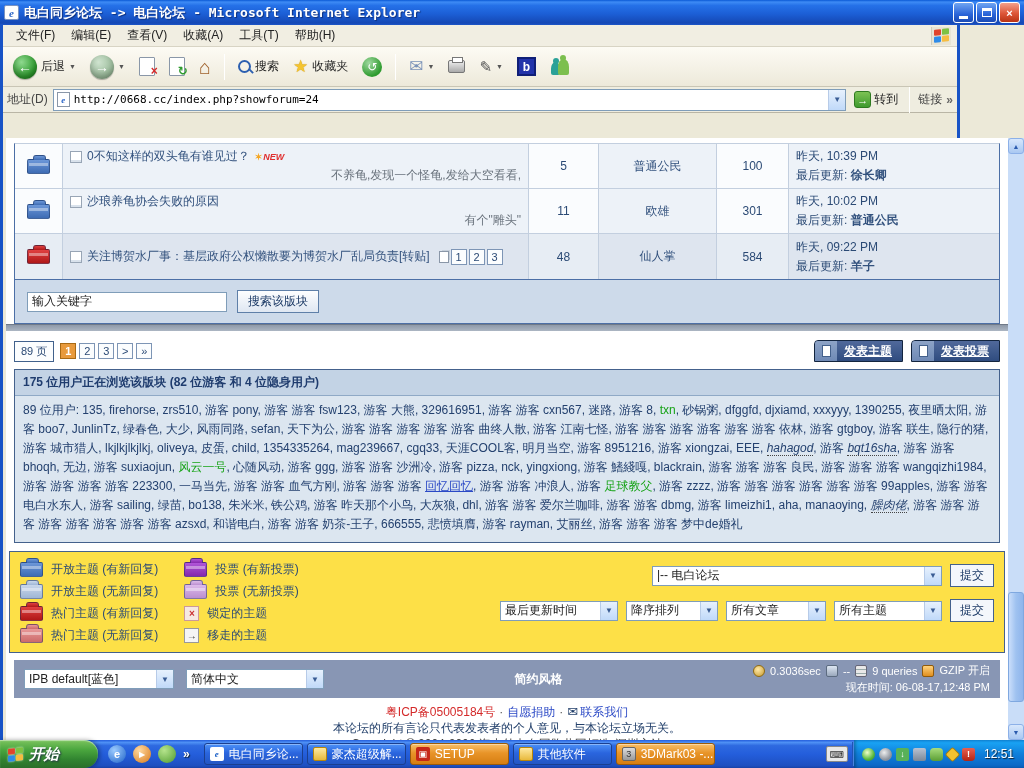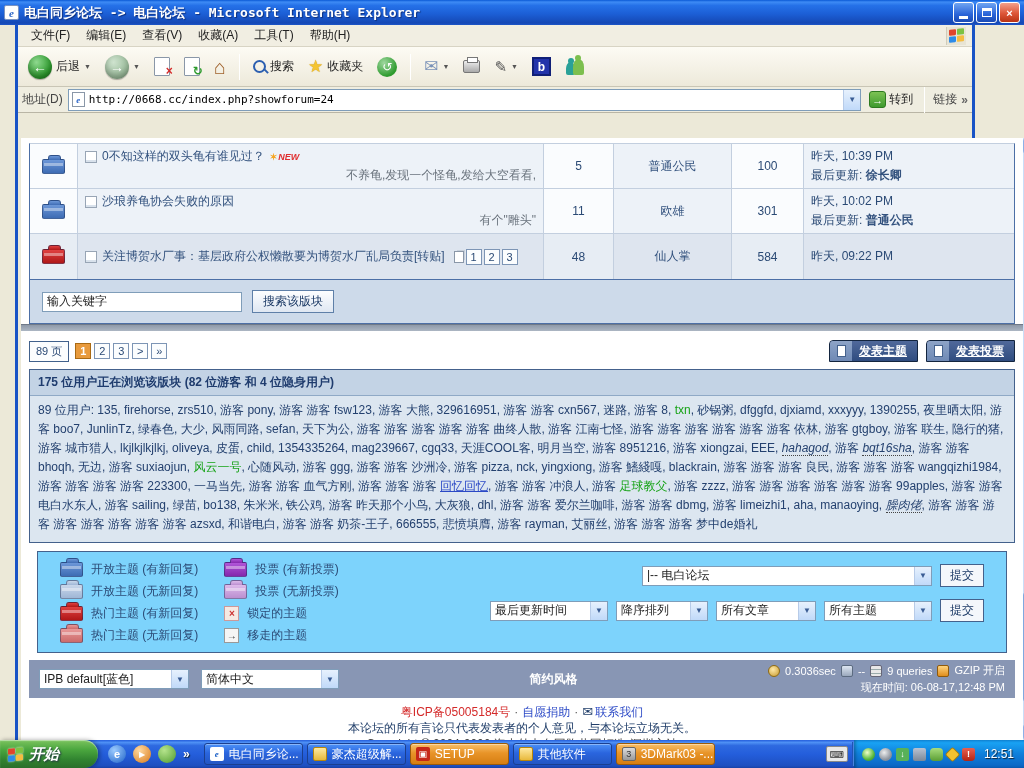--- a/index.html
+++ b/index.html
@@ -16,21 +16,21 @@
   .wtitle{color:#fff;font-weight:bold;font-size:13px;text-shadow:1px 1px 1px #10317E;flex:1;
     white-space:nowrap;overflow:hidden;font-family:"DejaVu Sans Mono","Liberation Mono",monospace;}
   .wbtns{display:flex;gap:2px;}
   .wbtn{width:21px;height:21px;border:1px solid #fff;border-radius:3px;display:flex;align-items:center;justify-content:center;
     background:linear-gradient(180deg,#6FA5F2,#2A64D8 60%,#1B4BB4);color:#fff;font-size:11px;font-weight:bold;}
   .wbtn.close{background:linear-gradient(180deg,#F3A08A,#DD5638 55%,#B93314);}
   .ic-min{width:9px;height:3px;background:#fff;margin-top:9px;}
   .ic-rest{width:10px;height:9px;border:1px solid #fff;border-top:3px solid #fff;}
 
   
-  .winbody{position:absolute;left:15px;top:25px;width:960px;height:715px;
+  .winbody{position:absolute;left:0;top:25px;width:960px;height:715px;
     border-left:3px solid #1853C6;border-right:3px solid #1853C6;background:#ECE9D8;}
 
   
   .menubar{height:22px;background:#F1EEE2;border-bottom:1px solid #D8D4C4;display:flex;align-items:center;padding:0 6px;gap:2px;}
   .menuitem{padding:2px 7px;color:#222;}
   .menu-logo{margin-left:auto;width:20px;height:18px;background:#E8E4D4;border-left:1px solid #D0CCBA;
     display:flex;align-items:center;justify-content:center;}
   .flag{display:grid;grid-template-columns:7px 7px;grid-template-rows:6px 6px;gap:1px;transform:skewY(-6deg);}
   .flag i{border-radius:1px;}
   .flag i:nth-child(1){background:#E0442C;}.flag i:nth-child(2){background:#7DC242;}
@@ -155,21 +155,21 @@
   
   .upanel{margin:7px 8px 0;border:1px solid #44618C;}
   .uhead{background:#C3D3E5;border-bottom:1px solid #8FA9C6;color:#1F3C6E;font-weight:bold;padding:4px 8px;}
   .ubody{background:#DCE6F0;padding:5px 8px;line-height:19px;color:#24416F;min-height:146px;}
   .useg{color:#24416F;}
   .ug{color:#17A317;cursor:pointer;}
   .ul{color:#2B49C6;text-decoration:underline;cursor:pointer;}
   .ui{font-style:italic;border-bottom:1px dotted #444;cursor:pointer;}
 
   
-  .lpanel{margin:8px 16px 0;border:1px solid #44618C;background:#7dd3fc;padding:8px 22px;display:flex;}
+  .lpanel{margin:8px 3px 0;border:1px solid #44618C;background:#fde047;padding:8px 10px;display:flex;}
   .lcols{display:flex;gap:26px;}
   .lcol{display:flex;flex-direction:column;gap:4px;}
   .litem{display:flex;align-items:center;gap:8px;height:18px;color:#2B4A75;}
   .sqic{width:15px;height:15px;border:1px solid #999;background:#F5F5F5;display:flex;align-items:center;justify-content:center;
     font-size:10px;font-weight:bold;}
   .sqic.lk{color:#C33;background:#F6E9E2;border-color:#C99;}
   .sqic.mv{color:#333;}
   .jumps{margin-left:auto;display:flex;flex-direction:column;gap:12px;align-items:flex-end;padding-top:4px;}
   .jrow{display:flex;align-items:center;gap:8px;}
   .sel{display:flex;align-items:center;border:1px solid #7F9DB9;background:#fff;height:20px;font-size:12px;color:#222;
@@ -431,20 +431,21 @@
                   </span>
                 </div>
               </div>
               <div class="tcell c-num">48</div>
               <div class="tcell c-starter">
                 <a class="starterlnk">仙人掌</a>
               </div>
               <div class="tcell c-num2">584</div>
               <div class="tcell c-last">
                 <div class="ltime">昨天, 09:22 PM</div>
+                <div class="lby"><span>最后更新: </span><a class="lname">羊子</a></div>
               </div>
             </div>
           </div>
 
         <div class="sstrip">
           <input class="kwinput" value="输入关键字" style="">
           <button class="xpbtn">搜索该版块</button>
         </div>
         <div class="divband"></div>
 

